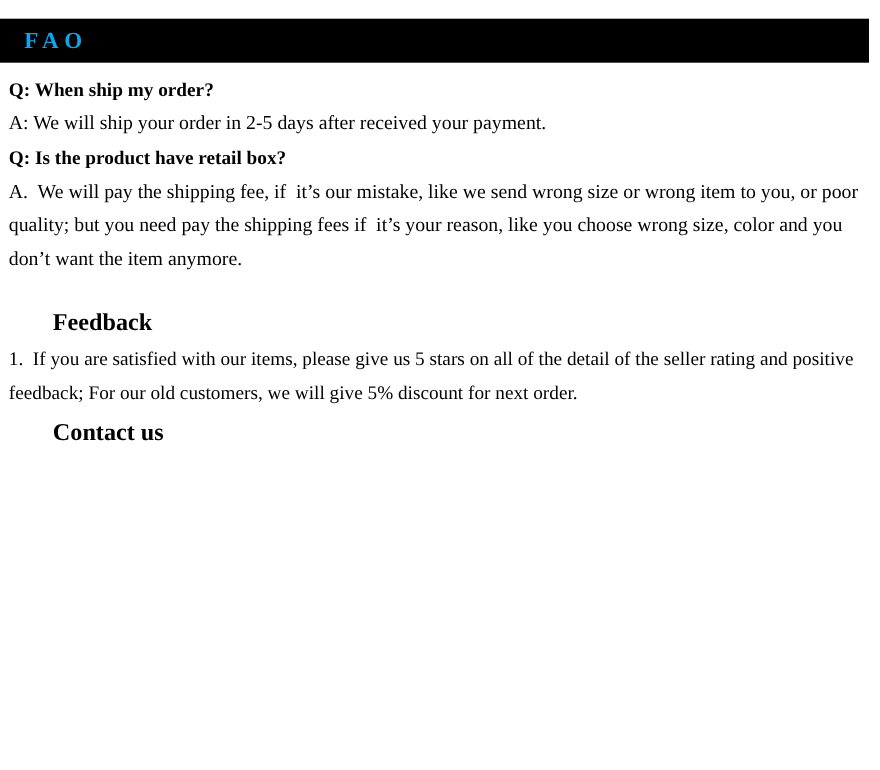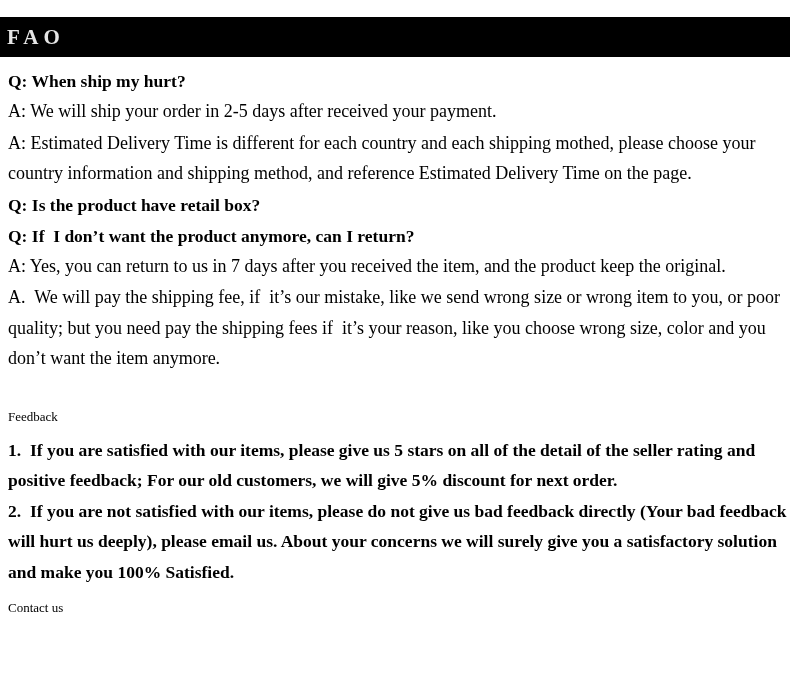--- a/index.html
+++ b/index.html
@@ -24,26 +24,26 @@
     position: absolute;
     top: 17px;
     left: 0;
     width: 790px;
     height: 40px;
     background: #000000;
     display: flex;
     align-items: center;
   }
   .title-bar .title-text {
-    color: #e5e5e5;
+    color: #0ea5e9;
     font-family: "Liberation Serif", "DejaVu Serif", serif;
     font-weight: bold;
     font-size: 21px;
     letter-spacing: 5px;
-    padding-left: 7px;
+    padding-left: 22px;
     line-height: 1;
   }
   .content {
     position: absolute;
     top: 66px;
     left: 8px;
     width: 782px;
   }
   .faq-item {
     margin-bottom: 1px;
@@ -55,75 +55,70 @@
     white-space: pre-wrap;
   }
   .a-line {
     font-weight: normal;
     font-size: 18px;
     line-height: 30.5px;
     white-space: pre-wrap;
     margin-bottom: 1px;
   }
   .section-heading {
-    font-weight: normal;
-    font-size: 13px;
+    font-weight: bold;
+    font-size: 22px;
     line-height: 26px;
     white-space: pre-wrap;
+    margin-left: 40px;
   }
   .section-para {
-    font-weight: bold;
+    font-weight: normal;
     font-size: 17.5px;
     line-height: 30.5px;
     white-space: pre-wrap;
   }
   .spacer-feedback { height: 29px; }
   .spacer-contact  { height: 8px; }
   .gap-after-heading { height: 5px; }
 </style>
 </head>
 <body>
 
 <div class="page">
 
   <div class="title-bar">
     <span class="title-text">FAO</span>
   </div>
 
   <div class="content">
 
     <div class="faq-item">
-      <div class="q-line">Q: When ship my hurt?</div>
+      <div class="q-line">Q: When ship my order?</div>
       <div class="a-line">A: We will ship your order in 2-5 days after received your payment.</div>
     </div>
 
     <div class="faq-item">
-      <div class="a-line">A: Estimated Delivery Time is different for each country and each shipping mothed, please choose your country information and shipping method, and reference Estimated Delivery Time on the page.</div>
     </div>
 
     <div class="faq-item">
       <div class="q-line">Q: Is the product have retail box?</div>
     </div>
 
-    <div class="faq-item">
-      <div class="q-line">Q: If  I don’t want the product anymore, can I return?</div>
-      <div class="a-line">A: Yes, you can return to us in 7 days after you received the item, and the product keep the original.</div>
-    </div>
 
     <div class="faq-item">
       <div class="a-line">A.  We will pay the shipping fee, if  it’s our mistake, like we send wrong size or wrong item to you, or poor quality; but you need pay the shipping fees if  it’s your reason, like you choose wrong size, color and you don’t want the item anymore.</div>
     </div>
 
     <div class="spacer-feedback"></div>
 
     <div>
       <div class="section-heading">Feedback</div>
       <div class="gap-after-heading"></div>
       <div class="section-para">1.  If you are satisfied with our items, please give us 5 stars on all of the detail of the seller rating and positive feedback; For our old customers, we will give 5% discount for next order.</div>
-      <div class="section-para">2.  If you are not satisfied with our items, please do not give us bad feedback directly (Your bad feedback will hurt us deeply), please email us. About your concerns we will surely give you a satisfactory solution and make you 100% Satisfied.</div>
     </div>
 
     <div class="spacer-contact"></div>
 
     <div>
       <div class="section-heading">Contact us</div>
 
     </div>
 
   </div>

